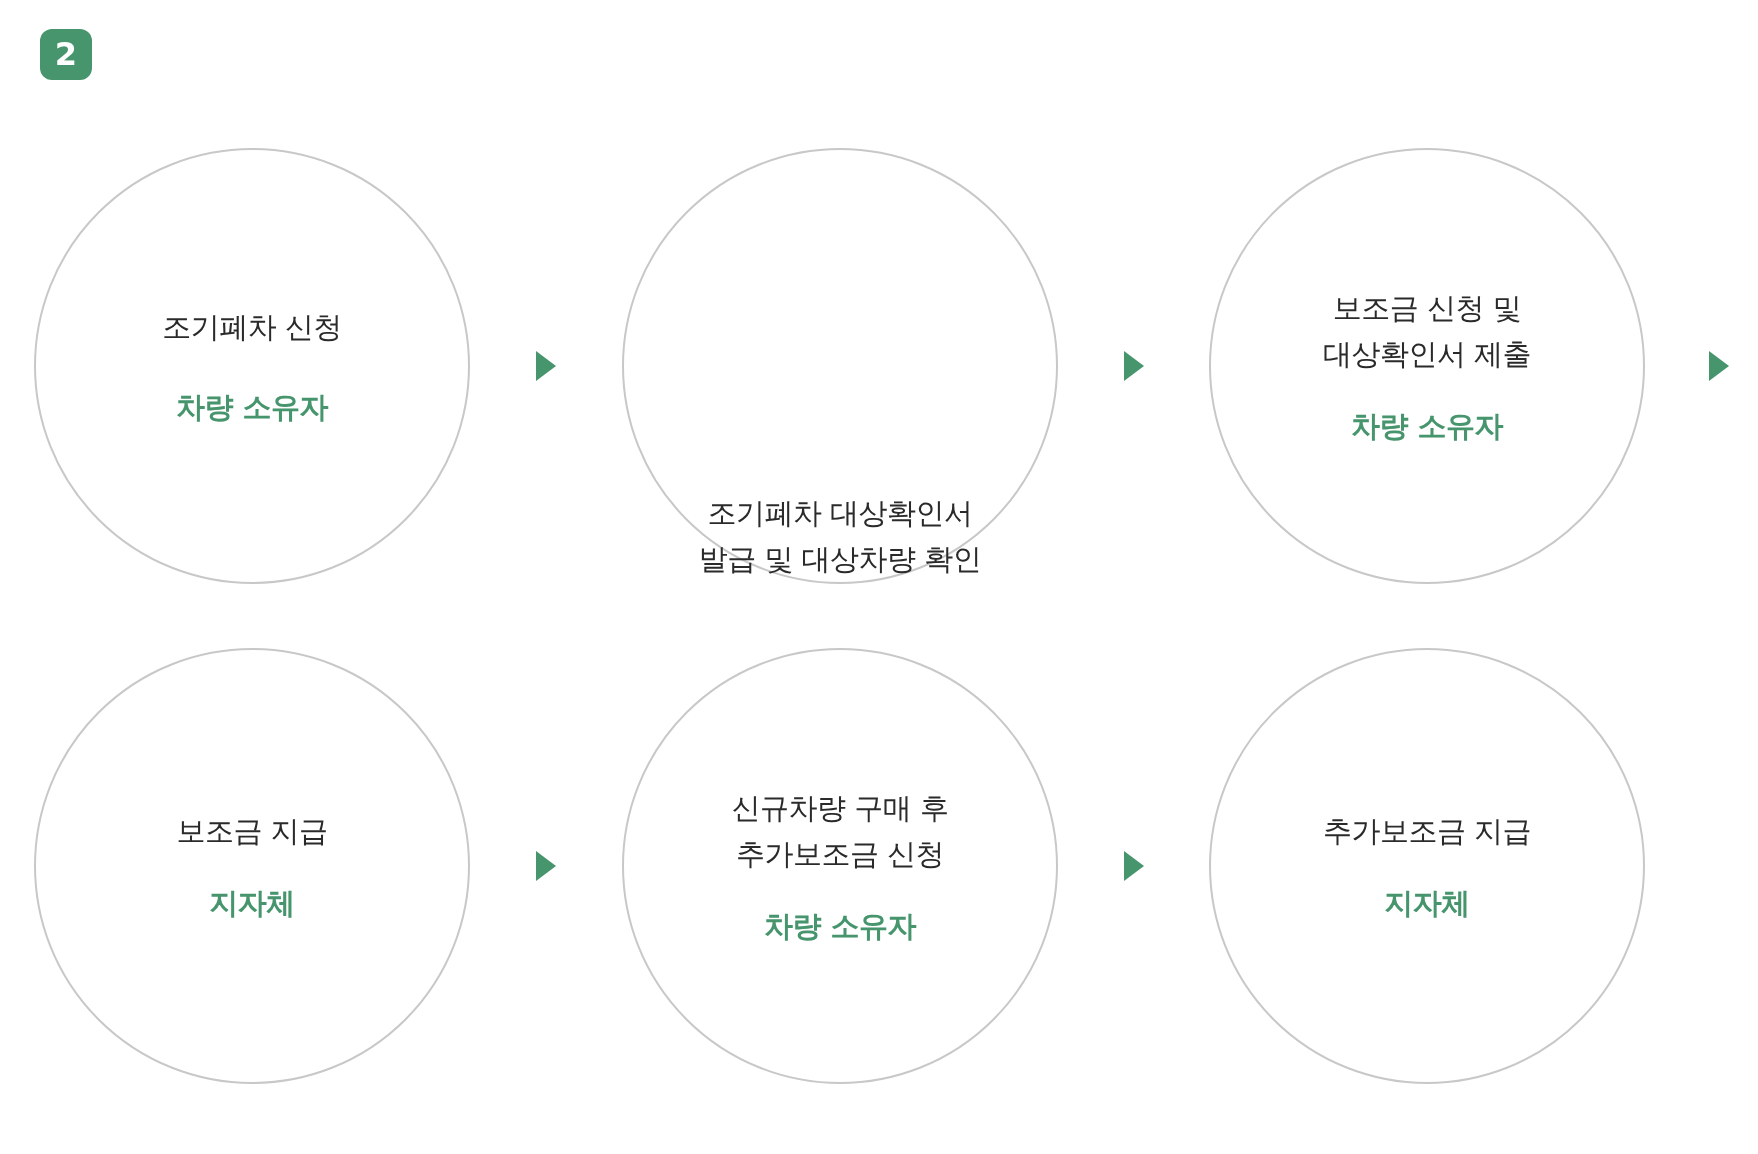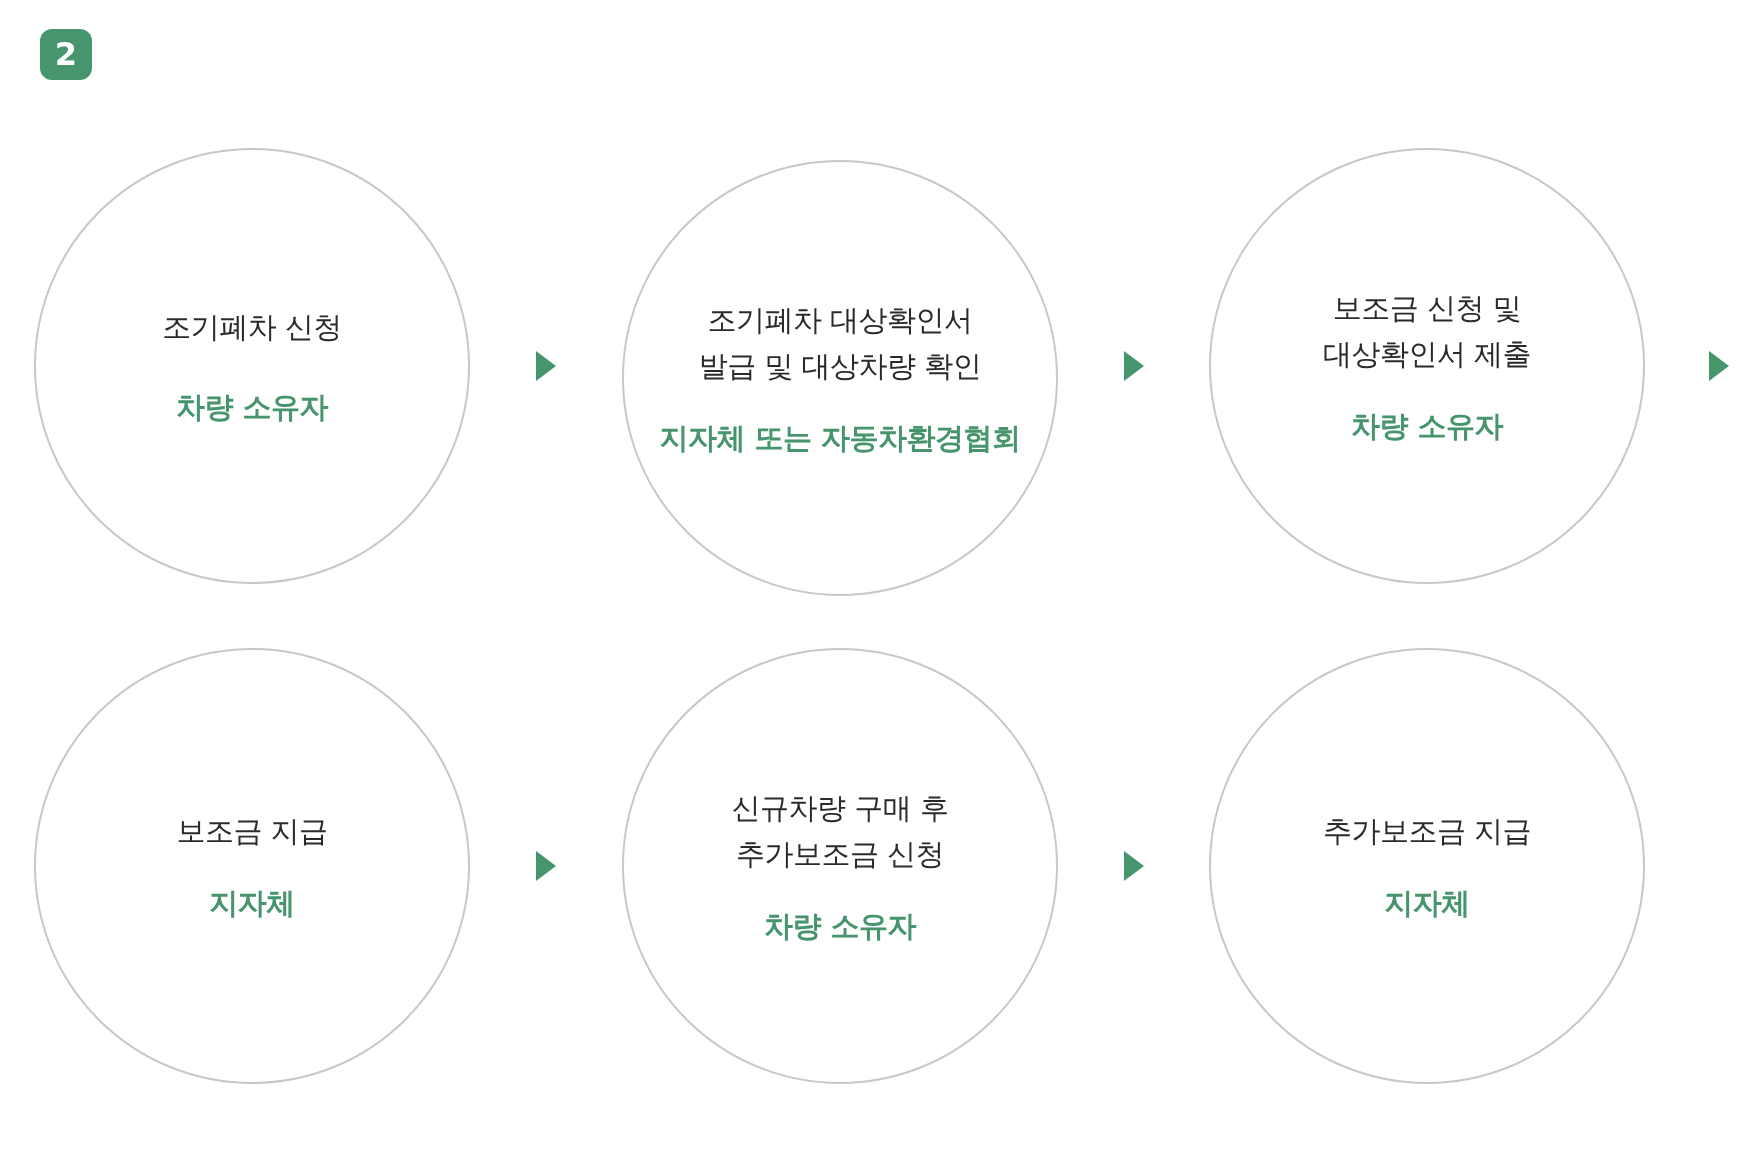--- a/index.html
+++ b/index.html
@@ -23,24 +23,23 @@
 <div class="header">
   <div class="badge">2</div>
 </div>
 
 <div class="circle" style="left:34px; top:148px;gap:8px;">
   <div class="desc">조기폐차 신청</div>
   <div class="actor">차량 소유자</div>
 </div>
 <div class="arrow" style="left:536px; top:351px;"></div>
 
-<div class="circle" style="left:622px; top:160px;">
+<div class="circle" style="left:622px; top:148px;justify-content:flex-end;">
   <div class="desc">조기폐차 대상확인서
 발급 및 대상차량 확인</div>
-  <div class="actor">지자체 또는 자동차환경협회</div>
 </div>
 <div class="arrow" style="left:1124px; top:351px;"></div>
 
 <div class="circle" style="left:1209px; top:148px;">
   <div class="desc">보조금 신청 및
 대상확인서 제출</div>
   <div class="actor">차량 소유자</div>
 </div>
 <div class="arrow" style="left:1709px; top:351px;"></div>
 

